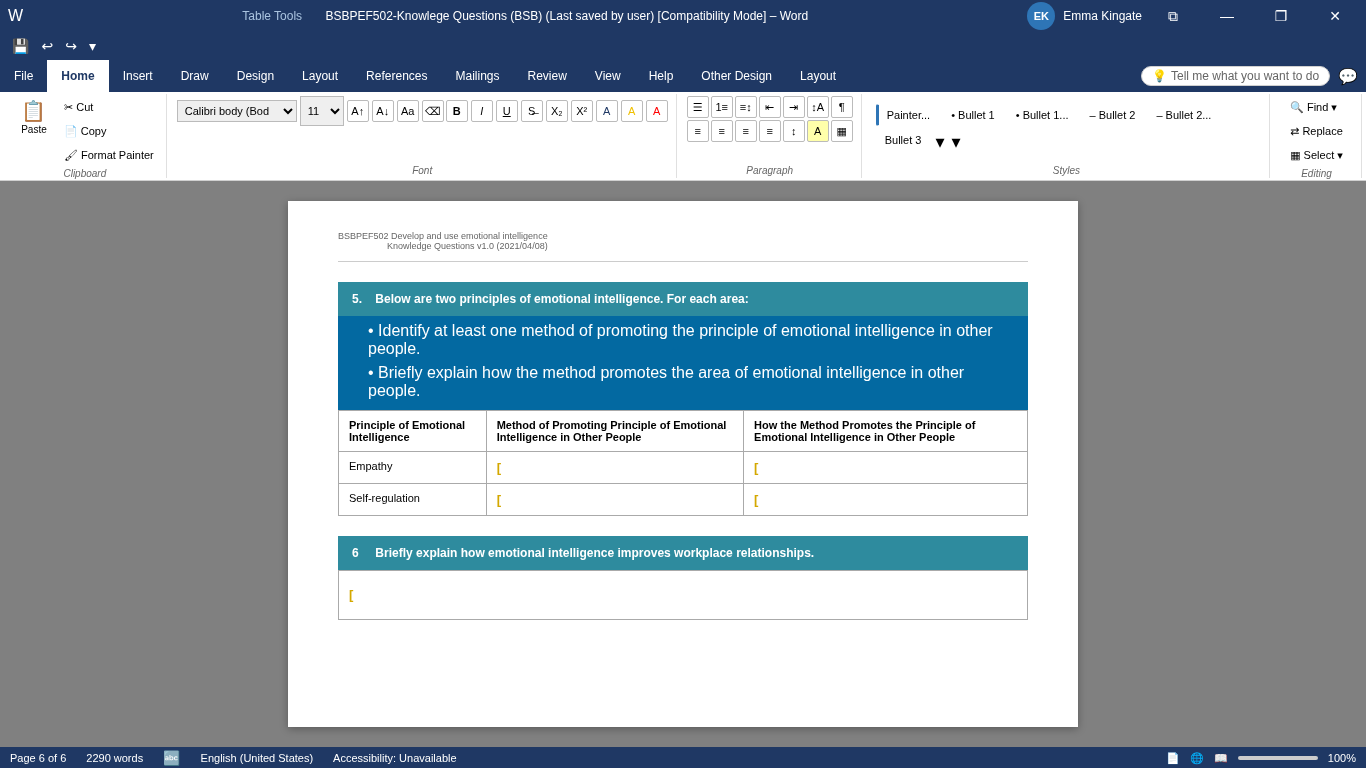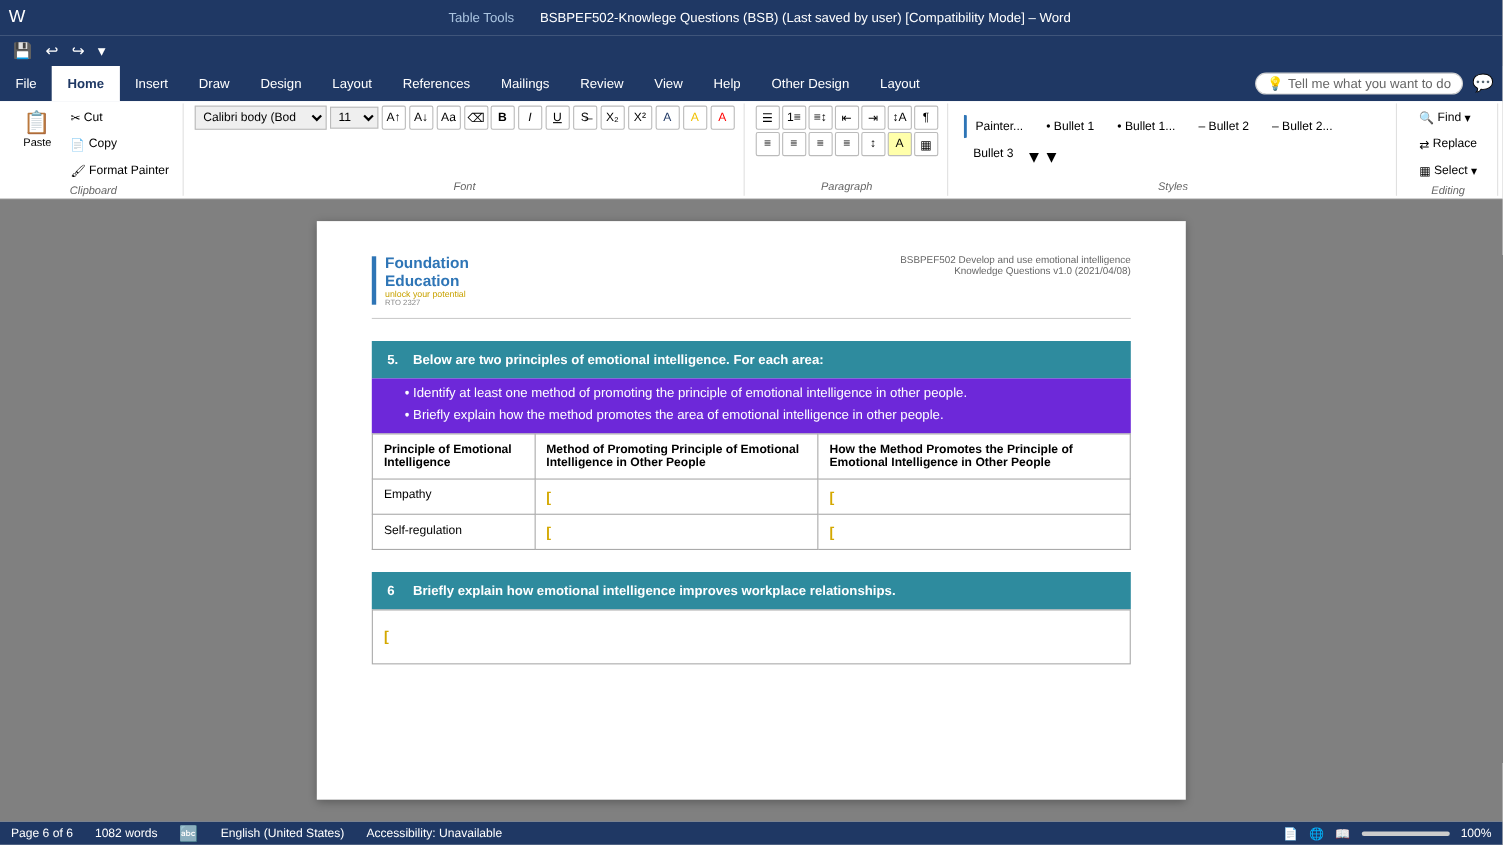--- a/index.html
+++ b/index.html
@@ -32,21 +32,21 @@
     .ribbon-group-label { font-size: 10px; color: #666; margin-top: auto; padding-top: 2px; font-style: italic; }
     .ribbon-group-content { display: flex; align-items: center; gap: 2px; flex: 1; }
     .ribbon-btn { display: flex; flex-direction: column; align-items: center; padding: 3px 5px; cursor: pointer; border-radius: 3px; font-size: 10px; min-width: 36px; }
     .ribbon-btn .icon { font-size: 20px; margin-bottom: 1px; }
     .ribbon-btn-small { display: flex; align-items: center; gap: 3px; padding: 2px 4px; cursor: pointer; border-radius: 2px; font-size: 11px; height: 22px; }
 
     
     .font-group-content { display: flex; flex-direction: row; gap: 2px; }
     .font-row { display: flex; align-items: center; gap: 3px; }
     .font-select { height: 22px; font-size: 11px; border: 1px solid #bbb; padding: 1px 3px; min-width: 120px; }
-    .font-size-select { height: 20px; font-size: 11px; border: 1px solid #bbb; padding: 1px 3px; width: 44px; }
+    .font-size-select { height: 30px; font-size: 11px; border: 1px solid #bbb; padding: 1px 3px; width: 44px; }
     .font-btn { width: 22px; height: 22px; display: flex; align-items: center; justify-content: center; border: 1px solid #bbb; cursor: pointer; font-size: 11px; border-radius: 2px; background: white; }
 
     
     .styles-group { flex: 1; overflow: hidden; }
     .styles-content { display: flex; gap: 2px; align-items: center; height: 100%; padding: 4px; }
     .style-item { padding: 4px 8px; border: 1px solid transparent; cursor: pointer; font-size: 11px; border-radius: 2px; white-space: nowrap; }
 
     
     .quick-access { display: flex; align-items: center; gap: 4px; padding: 2px 8px; background: #1f3864; height: 28px; }
     .qa-btn { color: white; font-size: 14px; cursor: pointer; padding: 2px 4px; border-radius: 2px; }
@@ -59,21 +59,21 @@
     .doc-page { background: white; width: 790px; min-height: 500px; padding: 30px 50px; box-shadow: 0 2px 8px rgba(0,0,0,0.3); position: relative; }
 
     
     .doc-header { display: flex; justify-content: space-between; align-items: flex-start; margin-bottom: 20px; border-bottom: 1px solid #ccc; padding-bottom: 10px; }
     .logo-area { display: flex; align-items: center; gap: 8px; }
     .doc-meta { text-align: right; font-size: 9px; color: #666; }
 
     
     .question-block { margin-bottom: 20px; }
     .question-header { background: #2e8b9e; color: white; padding: 10px 14px; font-weight: bold; font-size: 12px; }
-    .question-header-bullets { background: #6d28d9; color: white; padding: 6px 14px 10px 30px; font-size: 12px; }
+    .question-header-bullets { background: #0369a1; color: white; padding: 6px 14px 10px 30px; font-size: 16px; }
 
     .data-table { width: 100%; border-collapse: collapse; }
     .data-table th { background: white; border: 1px solid #aaa; padding: 8px 10px; font-weight: bold; font-size: 11px; text-align: left; vertical-align: top; }
     .data-table td { border: 1px solid #aaa; padding: 8px 10px; font-size: 11px; vertical-align: top; }
     .bracket-input { color: #d4a800; font-weight: bold; font-size: 13px; }
 
     .q6-block { background: #2e8b9e; color: white; padding: 10px 14px; font-weight: bold; font-size: 12px; margin-top: 20px; }
     .q6-answer { border: 1px solid #aaa; padding: 16px 10px; min-height: 50px; }
 
     
@@ -83,20 +83,28 @@
 </head>
 <body>
 
 <div class="title-bar">
   <div class="title-bar-left">
     <span style="color:white; font-size:16px;">W</span>
   </div>
   <div class="title-bar-center">
     <span style="color:#aac4e0; margin-right:20px;">Table Tools</span>
     <span>BSBPEF502-Knowlege Questions (BSB) (Last saved by user) [Compatibility Mode] – Word</span>
+  </div>
+  <div class="title-bar-right">
+    <div class="user-badge">EK</div>
+    <span>Emma Kingate</span>
+    <div class="title-btn">⧉</div>
+    <div class="title-btn">—</div>
+    <div class="title-btn">❐</div>
+    <div class="title-btn close">✕</div>
   </div>
 </div>
 
 <div class="quick-access">
   <span class="qa-btn" title="Save">💾</span>
   <span class="qa-btn" title="Undo">↩</span>
   <span class="qa-btn" title="Redo">↪</span>
   <span class="qa-btn">▾</span>
 </div>
 
@@ -240,29 +248,20 @@
       <span class="ribbon-group-label">Editing</span>
     </div>
 
   </div>
 </div>
 
 <div class="doc-area">
   <div class="doc-page">
 
     <div class="doc-header">
-      <div class="logo-area">
-        <div style="width:4px;background:#2e75b6;height:44px;"></div>
-        <div>
-          <div style="font-size:14px;font-weight:bold;color:#2e75b6;">Foundation</div>
-          <div style="font-size:14px;font-weight:bold;color:#2e75b6;">Education</div>
-          <div style="font-size:8px;color:#c8a200;">unlock your potential</div>
-          <div style="font-size:7px;color:#888;">RTO 2327</div>
-        </div>
-      </div>
       <div class="doc-meta">
         <div>BSBPEF502 Develop and use emotional intelligence</div>
         <div>Knowledge Questions v1.0 (2021/04/08)</div>
       </div>
     </div>
 
     <div class="question-block">
       <div class="question-header">
         <span>5.</span>
         &nbsp;&nbsp;
@@ -305,21 +304,21 @@
       <div class="q6-answer">
         <span class="bracket-input">[</span>
       </div>
     </div>
 
   </div>
 </div>
 
 <div class="status-bar">
   <span>Page 6 of 6</span>
-  <span>1082 words</span>
+  <span>2290 words</span>
   <span style="font-size:14px;">🔤</span>
   <span>English (United States)</span>
   <span>Accessibility: Unavailable</span>
   <div class="status-right">
     <span>📄</span>
     <span>🌐</span>
     <span>📖</span>
     <span style="width:80px;height:4px;background:#ccc;display:inline-block;border-radius:2px;"></span>
     <span>100%</span>
   </div>

